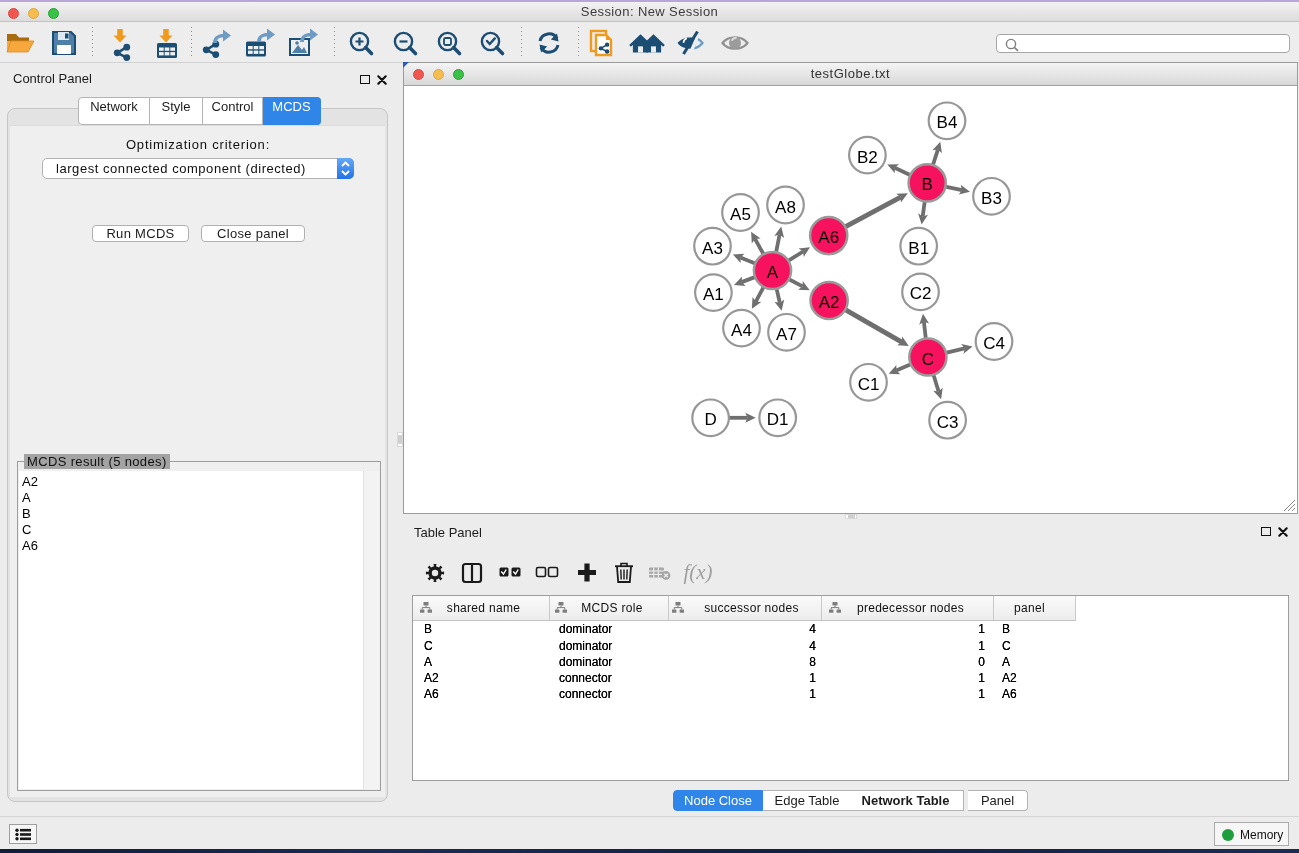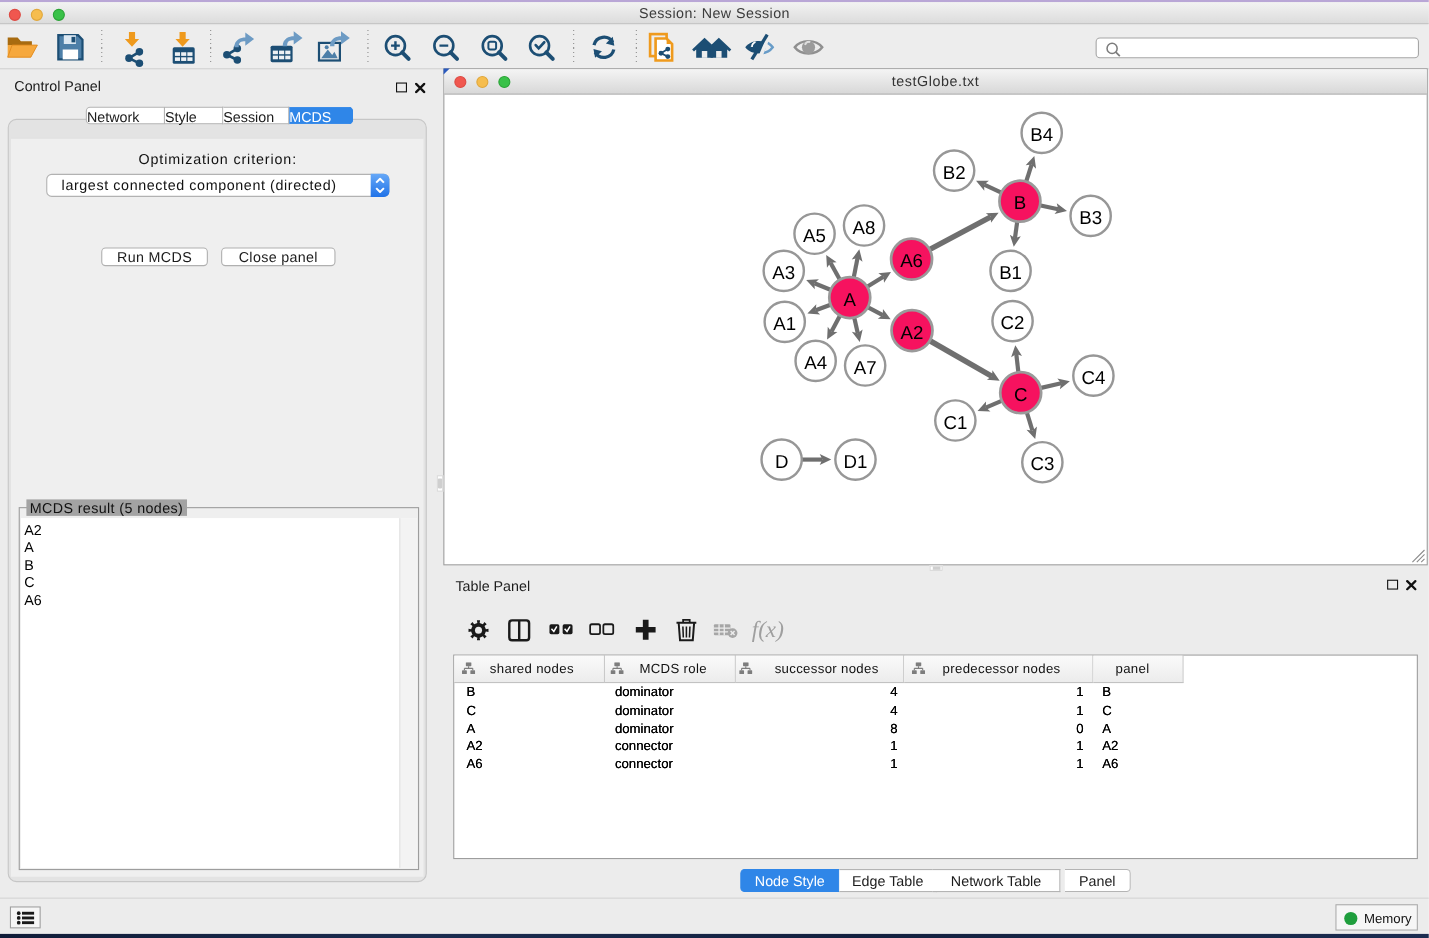--- a/index.html
+++ b/index.html
@@ -12,21 +12,21 @@
   background:linear-gradient(#f2f2f2,#dcdcdc); border-bottom:1px solid #c2c2c2;
   text-align:center; font-size:13px; letter-spacing:0.4px; color:#3c3c3c; line-height:19px; }
 .light { position:absolute; width:11px; height:11px; border-radius:50%; top:6px; }
 #toolbar { left:0; top:23px; width:1299px; height:40px; background:#ededed; border-bottom:1px solid #d2d2d2; }
 .tsep { position:absolute; top:4px; width:1px; height:32px; background:repeating-linear-gradient(to bottom,#8f8f8f 0,#8f8f8f 1.2px,transparent 1.2px,transparent 4px); }
 #searchbox { left:996px; top:11px; width:294px; height:19px; background:#fff; border:1px solid #a6a6a6; border-radius:4px; }
 
 #cp-title { left:13px; top:71px; font-size:13px; color:#1c1c1c; }
 #cp-box { left:7px; top:108px; width:381px; height:694px; border:1px solid #c6c6c6; border-radius:8px; background:#e3e3e3; }
 #cp-inner { left:10px; top:125px; width:375px; height:672px; background:#efefef; border-top:1px solid #dcdcdc; }
-.ctab { position:absolute; top:97px; height:16px; font-size:13px; text-align:left; line-height:17px;
+.ctab { position:absolute; top:97px; height:28px; font-size:13px; text-align:center; line-height:17px;
   background:#fff; border:1px solid #b4b4b4; color:#1c1c1c; }
 .wbtn { position:absolute; background:#fff; border:1px solid #b0b0b0; border-radius:4px;
   font-size:13px; letter-spacing:0.3px; text-align:center; color:#1c1c1c;margin-top:34px; }
 
 #mcds-fs { left:17px; top:461px; width:364px; height:330px; border:1px solid #9d9d9d; }
 #mcds-legend { left:24px; top:454px; background:#a3a3a3; padding:0 3px; font-size:13px; letter-spacing:0.35px; color:#111; }
 #mcds-list { left:19px; top:471px; width:360px; height:318px; background:#fff; font-size:13px; color:#000; }
 #mcds-sb { left:363px; top:471px; width:16px; height:318px; background:#f3f3f3; border-left:1px solid #e2e2e2; }
 .mli { position:absolute; left:3px; font-size:13px; }
 
@@ -233,21 +233,21 @@
 
   <div class="abs" id="cp-title">Control Panel</div>
   <div class="abs" style="left:360px;top:75px;width:10px;height:9px;border:1.6px solid #111;"></div>
   <svg class="abs" style="left:377px;top:75px;" width="10" height="10" viewBox="0 0 10 10">
   <path d="M1.3,1.3 L8.7,8.7 M8.7,1.3 L1.3,8.7" stroke="#111" stroke-width="2.1" stroke-linecap="round"></path>
     </svg>
   <div class="abs" id="cp-box"></div>
   <div class="abs" id="cp-inner"></div>
   <div class="ctab" style="left:78px; width:72px; border-radius:4px 0 0 4px;">Network</div>
   <div class="ctab" style="left:150px; width:53px; border-left:none;">Style</div>
-  <div class="ctab" style="left:203px; width:60px; border-left:none;">Session</div>
+  <div class="ctab" style="left:203px; width:60px; border-left:none;">Control</div>
   <div class="ctab" style="left:263px; width:58px; border-left:none; border-radius:0 4px 4px 0; background:#2f86e8; border-color:#2f86e8; color:#fff;">MCDS</div>
   <div class="abs" style="left:42px; top:158px; width:312px; height:21px; background:#fff; border:1px solid #b2b2b2; border-radius:5px;">
     <span style="position:absolute; left:13px; top:2px; font-size:13px; letter-spacing:0.55px; color:#111;">largest connected component (directed)</span>
     <span id="stepper" style="position:absolute; right:-1px; top:-1px; width:17px; height:21px; border-radius:0 5px 5px 0; background:linear-gradient(#66a8f7,#2173e8);">
         <svg style="position:absolute;left:2px;top:2px;" width="13" height="17" viewBox="0 0 13 17">
 <path d="M3,6 L6.5,2.5 L10,6" fill="none" stroke="#fff" stroke-width="1.8" stroke-linejoin="round"></path>
 <path d="M3,11 L6.5,14.5 L10,11" fill="none" stroke="#fff" stroke-width="1.8" stroke-linejoin="round"></path>
         </svg>
       </span>
   </div>
@@ -410,21 +410,21 @@
           <line x1="-1.6" y1="-5.5" x2="-1.6" y2="4.5"></line>
         </g>
 <circle cx="6" cy="2.5" r="4.4" fill="#a6a6a6"></circle>
         <path d="M4.2,0.7 L7.8,4.3 M7.8,0.7 L4.2,4.3" stroke="#ececec" stroke-width="1.4"></path>
       </g>
       <g transform="translate(286,17)">
         <text x="0" y="6" font-family="Liberation Serif" font-style="italic" font-size="21" fill="#9f9f9f" text-anchor="middle">f(x)</text>
       </g>
     </svg>
   <div class="abs" id="tablebox">
-    <div class="th" style="left:0; width:137px; text-indent:5px;">shared nodes</div>
+    <div class="th" style="left:0; width:137px; text-indent:5px;">shared name</div>
     <div class="th" style="left:137px; width:119px; text-indent:6px;">MCDS role</div>
     <div class="th" style="left:256px; width:153px; text-indent:13px;">successor nodes</div>
     <div class="th" style="left:409px; width:172px; text-indent:6px;">predecessor nodes</div>
     <div class="th" style="left:581px; width:82px; text-indent:-10px;">panel</div>
     <div class="td" style="left:11px;top:25px;">B</div>
     <div class="td" style="left:146px;top:25px;">dominator</div>
     <div class="td" style="left:301px;top:25px;width:102px;text-align:right;">4</div>
     <div class="td" style="left:472px;top:25px;width:100px;text-align:right;">1</div>
     <div class="td" style="left:589px;top:25px;">B</div>
     <div class="td" style="left:11px;top:42px;">C</div>
@@ -466,23 +466,23 @@
     <div class="td" style="left:146px;top:74px;">connector</div>
     <div class="td" style="left:301px;top:74px;width:102px;text-align:right;">1</div>
     <div class="td" style="left:472px;top:74px;width:100px;text-align:right;">1</div>
     <div class="td" style="left:589px;top:74px;">A2</div>
     <div class="td" style="left:11px;top:90px;">A6</div>
     <div class="td" style="left:146px;top:90px;">connector</div>
     <div class="td" style="left:301px;top:90px;width:102px;text-align:right;">1</div>
     <div class="td" style="left:472px;top:90px;width:100px;text-align:right;">1</div>
     <div class="td" style="left:589px;top:90px;">A6</div>
   </div>
-  <div class="btab" style="left:673px; width:90px; border-radius:4px 0 0 4px; background:#2f86e8; border-color:#2f86e8; color:#fff;">Node Style</div>
+  <div class="btab" style="left:673px; width:90px; border-radius:4px 0 0 4px; background:#2f86e8; border-color:#2f86e8; color:#fff;">Node Close</div>
   <div class="btab" style="left:763px; width:89px; border-left:none;">Edge Table</div>
-  <div class="btab" style="left:848px; width:116px; border-left:none;">Network Table</div>
+  <div class="btab" style="left:848px; width:116px; border-left:none;font-weight:bold;">Network Table</div>
   <div class="btab" style="left:968px; width:60px; border-left:none; border-radius:0 4px 4px 0;">Panel</div>
 
   <svg class="abs" style="left:420px;top:602px;" width="12" height="11" viewBox="0 0 12 11">
       <g fill="#7d7d7d">
         <rect x="3.5" y="0" width="5" height="3.6" rx="0.6"></rect>
         <path d="M6,3.6 L6,5.6 M2.2,5.6 L9.8,5.6 M2.2,5.6 L2.2,7.4 M9.8,5.6 L9.8,7.4" stroke="#7d7d7d" stroke-width="1" fill="none"></path>
         <rect x="0" y="7.4" width="4.4" height="3.4" rx="0.6"></rect>
         <rect x="7.6" y="7.4" width="4.4" height="3.4" rx="0.6"></rect>
       </g>
     </svg>

